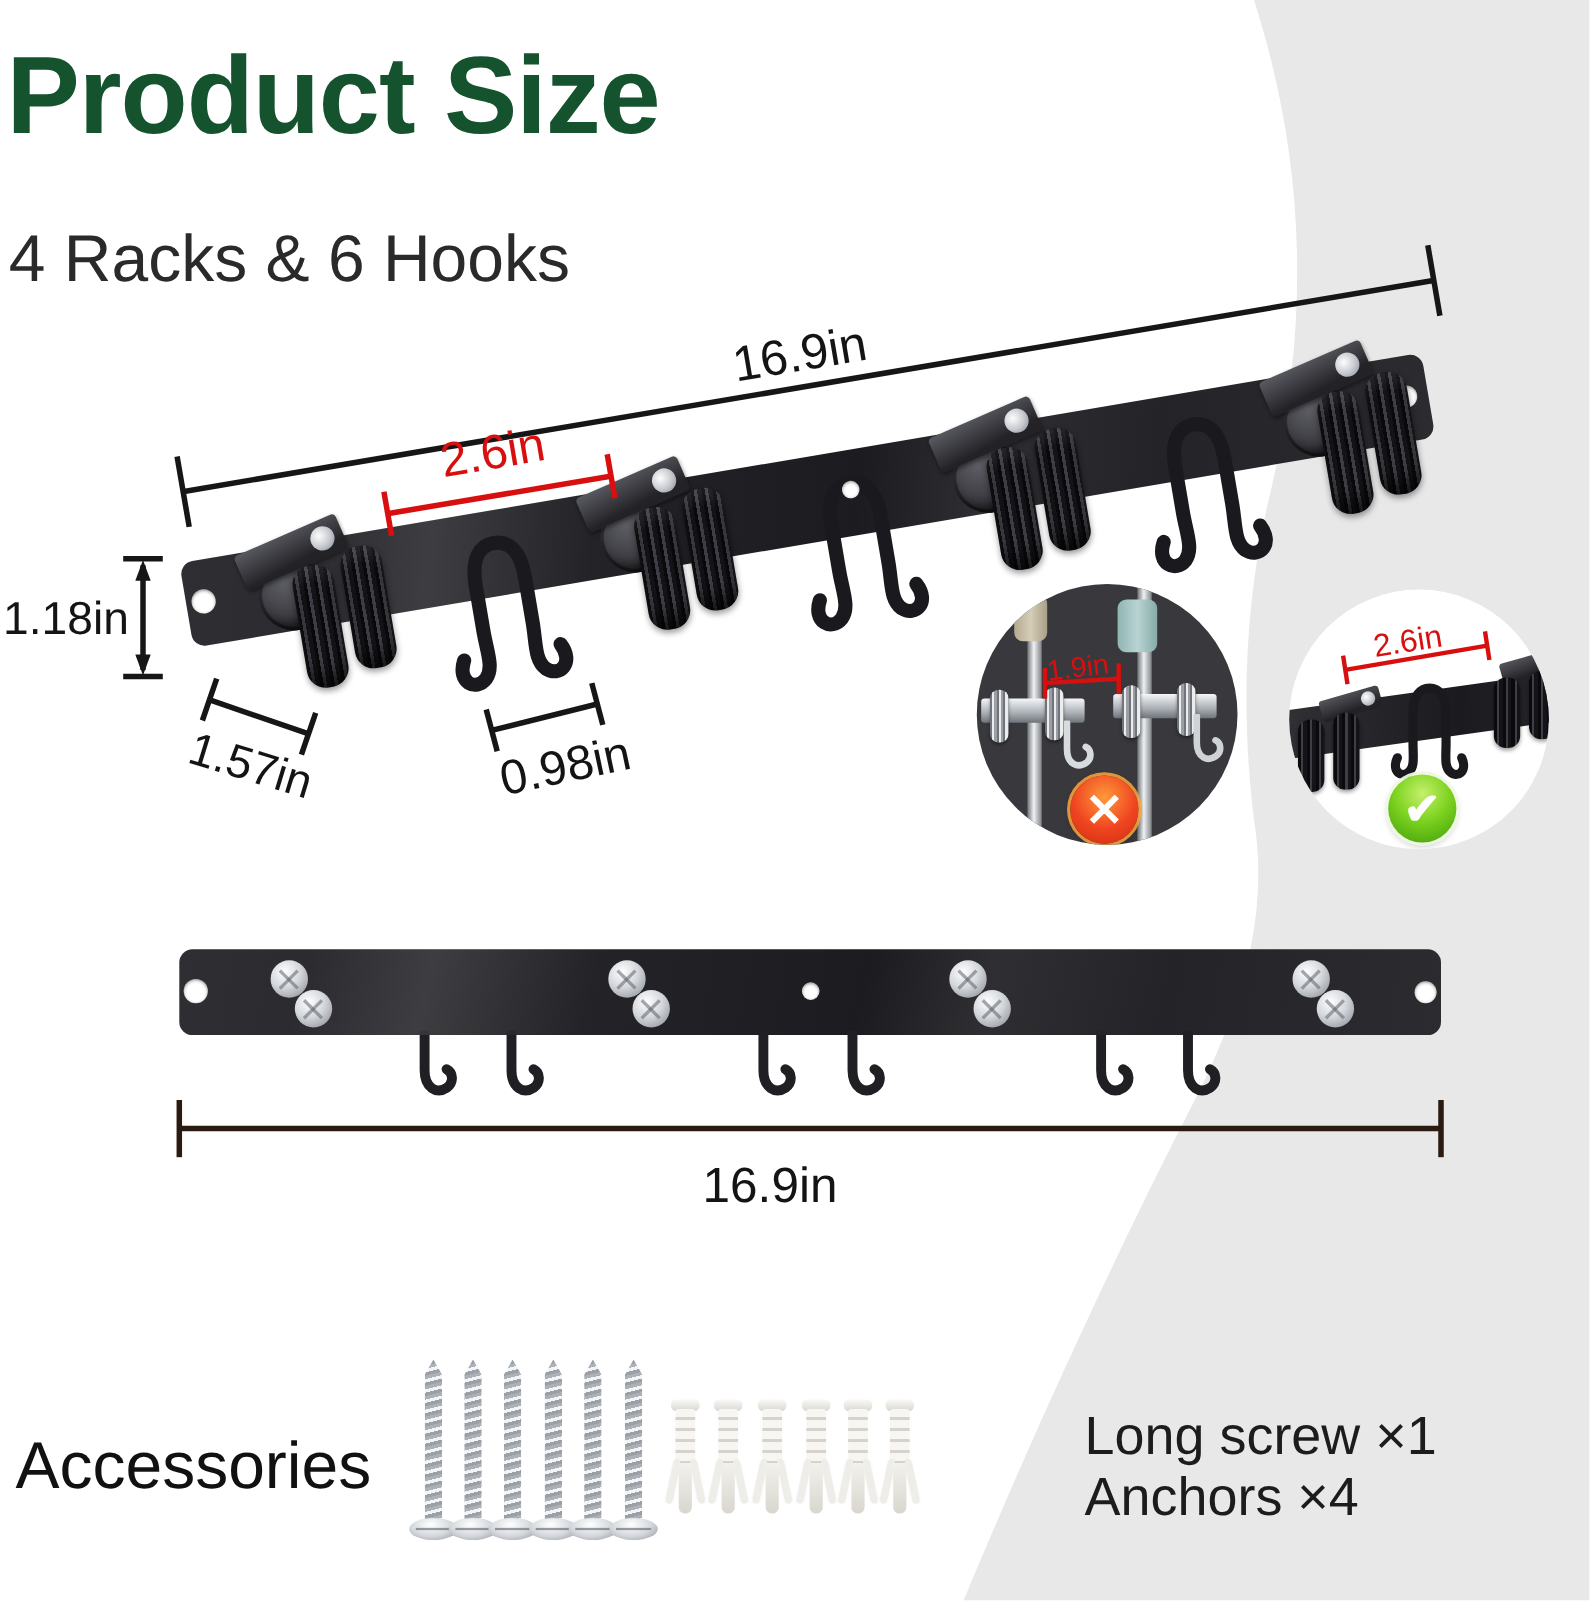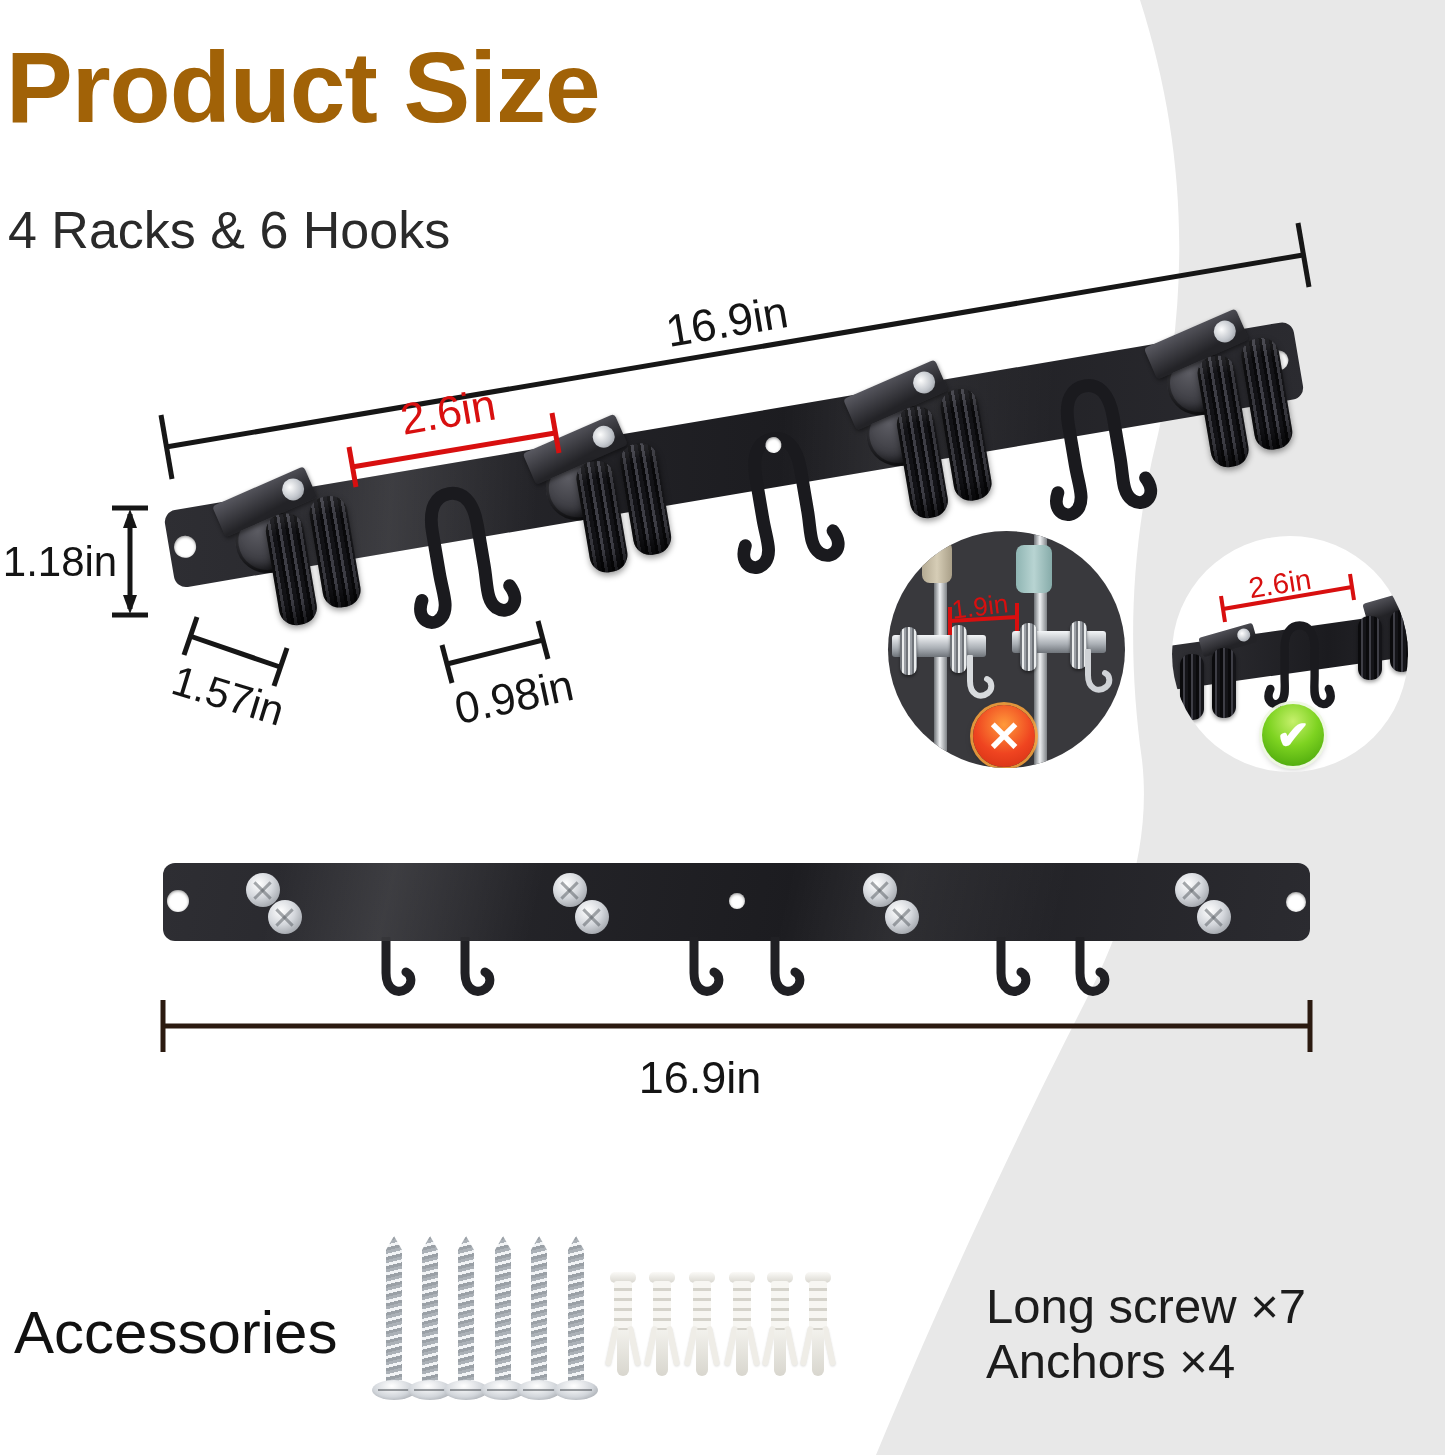--- a/index.html
+++ b/index.html
@@ -1,22 +1,22 @@
 <!DOCTYPE html>
 <html style="--red: #d80f0f; --line-dark: #161616; --line-brown: #2b1a10; --check: #3f9d06; --cross: #ef4420;"><head>
 <meta charset="utf-8">
 <style>
   *{margin:0;padding:0;box-sizing:border-box}
   html,body{width:1445px;height:1455px}
   body{position:relative;background:#fff;font-family:"Liberation Sans",sans-serif;overflow:hidden}
   
   #bg-svg{position:absolute;inset:0;z-index:0}
   
-  .title{position:absolute;left:6px;top:30px;font-size:100px;font-weight:700;color:#a16207;letter-spacing:-1px;z-index:20}
-  .subtitle{position:absolute;left:8px;top:200px;font-size:52px;color:#2a2a2a;z-index:20}
+  .title{position:absolute;left:6px;top:30px;font-size:100px;font-weight:700;color:#14532d;letter-spacing:-1px;z-index:20}
+  .subtitle{position:absolute;left:8px;top:200px;font-size:60px;color:#2a2a2a;z-index:20}
   
   .dim-label{position:absolute;transform:translate(-50%,-50%);color:#141414;white-space:nowrap;z-index:40}
   .dim-label.red{color:var(--red,#d80f0f)}
   #dims{position:absolute;inset:0;z-index:35;pointer-events:none}
   
   .bar{position:absolute;background:linear-gradient(100deg,#2e2e33,#1c1c20 55%,#2b2b30);border-radius:12px}
   .bar::after{content:"";position:absolute;inset:0;border-radius:inherit;
      background:linear-gradient(103deg,transparent 10%,rgba(255,255,255,.10) 20%,transparent 33%,transparent 54%,rgba(255,255,255,.07) 64%,transparent 78%)}
   #top-bar{left:163px;top:512px;width:1145px;height:78px;transform:rotate(-9.62deg);transform-origin:0 0;z-index:10}
   #front-bar{left:163px;top:863px;width:1147px;height:78px;z-index:10}
@@ -263,21 +263,21 @@
 <div class="dim-label red" style="left:448px;top:412px;font-size:44px;transform:translate(-50%,-50%) rotate(-9.6deg)">2.6in</div>
 <div class="dim-label" style="left:60px;top:562px;font-size:42px">1.18in</div>
 <div class="dim-label" style="left:228px;top:696px;font-size:42px;transform:translate(-50%,-50%) rotate(17deg)">1.57in</div>
 <div class="dim-label" style="left:514px;top:697px;font-size:44px;transform:translate(-50%,-50%) rotate(-12deg)">0.98in</div>
 <div class="dim-label" style="left:700px;top:1078px;font-size:45px">16.9in</div>
 <div class="dim-label red" style="left:980px;top:607px;font-size:26px;transform:translate(-50%,-50%) rotate(-7deg)">1.9in</div>
 <div class="dim-label red" style="left:1280px;top:584px;font-size:29px;transform:translate(-50%,-50%) rotate(-9deg)">2.6in</div>
 
 <div class="acc-label">Accessories</div>
 <div class="acc-lines" id="acc-lines">
-    <div>Long screw ×7</div>
+    <div>Long screw ×1</div>
     <div>Anchors ×4</div>
   </div>
 
 <div class="ascrew" style="left:372px;top:1236px">
     <div class="shaft"></div>
     <div class="head"></div>
   </div>
 <div class="ascrew" style="left:408px;top:1236px">
     <div class="shaft"></div>
     <div class="head"></div>

